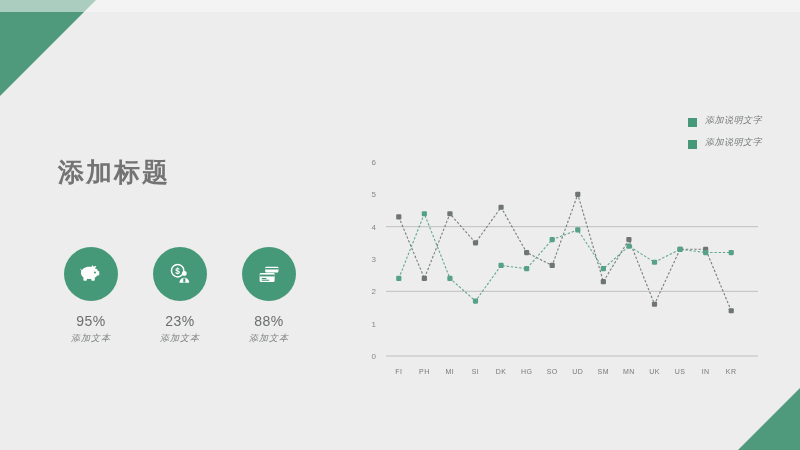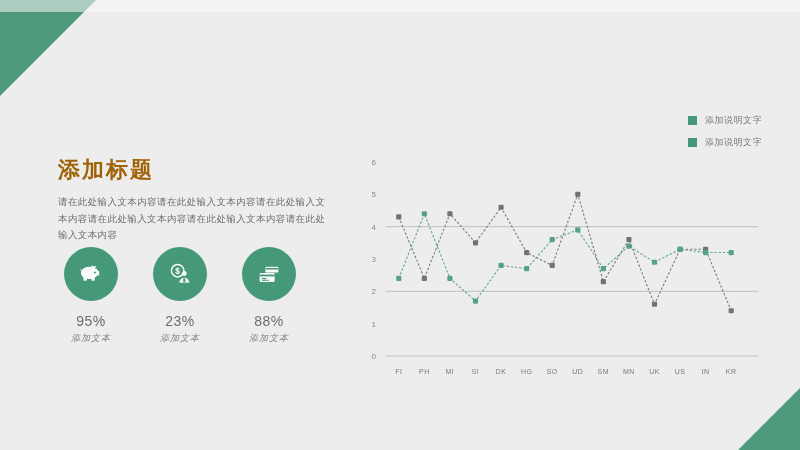--- a/index.html
+++ b/index.html
@@ -44,23 +44,23 @@
   }
 
   
   #left-panel {
     position: absolute;
     left: 58px;
     top: 158px;
     width: 290px;
   }
   #page-title {
-    font-size: 22px;
+    font-size: 26px;
     font-weight: bold;
-    color: #a16207;
+    color: #737373;
     letter-spacing: 2px;
     margin: 0 0 12px 0;
     line-height: 1.1;
   }
   #body-text {
     font-size: 9.5px;
     color: #6d6f70;
     line-height: 1.75;
     letter-spacing: 0.4px;
     margin: 0;
@@ -118,22 +118,23 @@
   #legend {
     position: absolute;
     right: 18px;
     top: 14px;
     display: flex;
     flex-direction: column;
     gap: 9px;
   }
   .legend-item {
     display: flex;
-    align-items: center;
+    align-items: flex-end;
     gap: 8px;
+    font-style: italic;
   }
   .legend-swatch {
     width: 9px;
     height: 9px;
     display: block;
   }
   .legend-label {
     font-size: 9px;
     color: #76797a;
     letter-spacing: 0.5px;
@@ -162,21 +163,20 @@
 <body>
 
 <div id="slide">
 
   <div class="corner-tl"></div>
   <div class="band-top"></div>
   <div class="corner-br"></div>
 
   <div id="left-panel">
     <h1 id="page-title">添加标题</h1>
-    <p id="body-text">请在此处输入文本内容请在此处输入文本内容请在此处输入文本内容请在此处输入文本内容请在此处输入文本内容请在此处输入文本内容</p>
   </div>
 
   <div id="stats">
 
     <div class="stat">
       <div class="stat-circle">
         <svg width="30" height="30" viewBox="0 0 32 32">
           <path fill="#ffffff" d="M23.4 11.3c-.9-.6-2-1-3.2-1.2l1.6-2.7-3.6.7-.6-1.6-1.4 1.9c-.6-.06-1.2-.09-1.8-.09-5 0-9.1 2.9-9.1 6.5 0 1.8 1 3.4 2.6 4.6v2.9c0 .5.4.9.9.9h1.9c.5 0 .9-.4.9-.9v-1.2c.9.2 1.8.3 2.8.3.7 0 1.3-.05 1.9-.14v1.04c0 .5.4.9.9.9h1.9c.5 0 .9-.4.9-.9v-2.2c1.1-.6 2-1.4 2.6-2.4h1.3c.5 0 .9-.4.9-.9v-3.2c0-.5-.4-.9-.9-.9h-.6c-.2-.5-.5-1-.9-1.4z"></path>
           <circle cx="20.2" cy="14.4" r="1.1" fill="#459878"></circle>
           <path fill="#ffffff" d="M6.4 13.2c-.9-.3-1.6-1-1.6-1.9 0-.5.2-.9.5-1.2.1.9.5 1.7 1.1 2.4z"></path>

